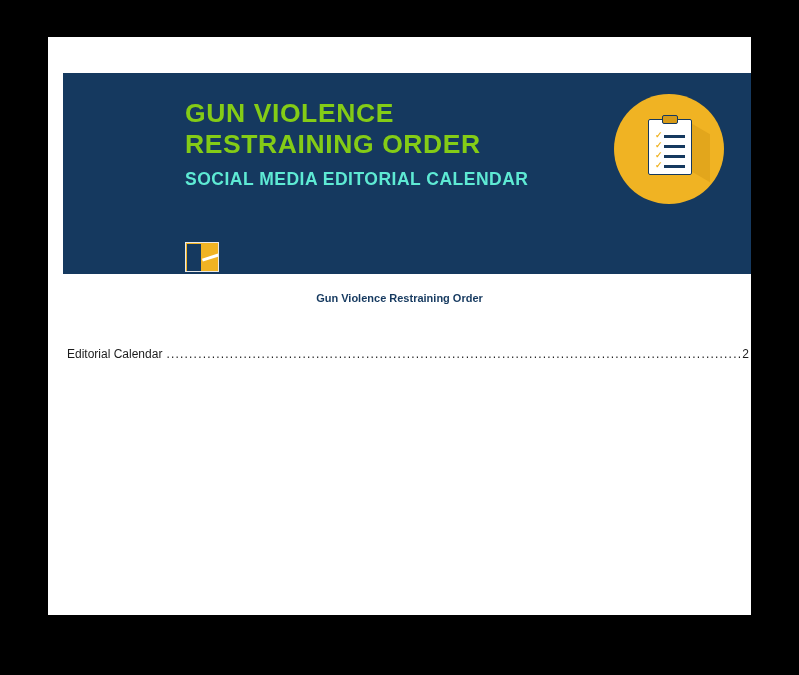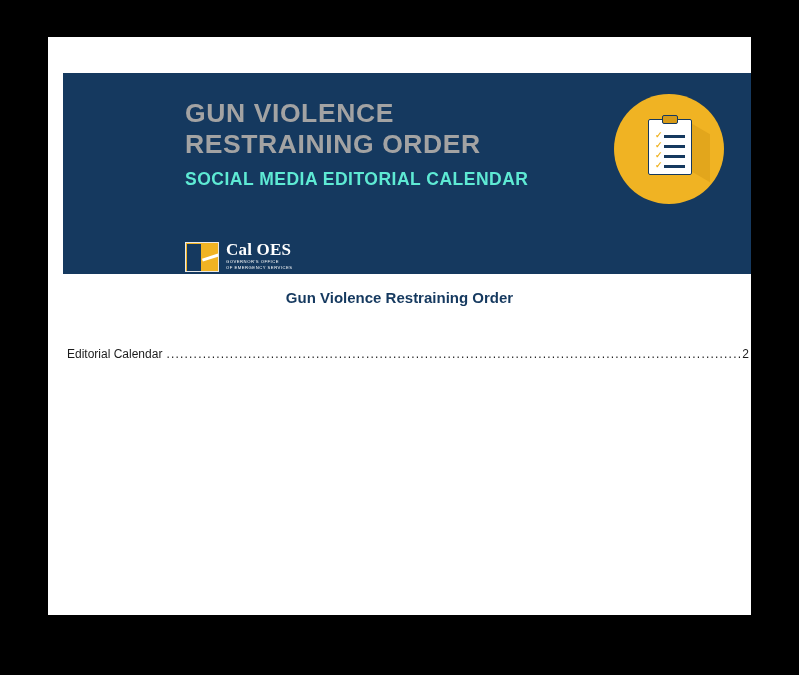--- a/index.html
+++ b/index.html
@@ -41,21 +41,21 @@
   }
 
   .banner-title-block {
     position: absolute;
     left: 122px;
     top: 25px;
     width: 420px;
   }
 
   .banner-line {
-    color: #a3a3a3;
+    color: #84cc16;
     font-weight: bold;
     font-size: 26.5px;
     letter-spacing: 0.6px;
     line-height: 31px;
     font-family: "Liberation Sans", sans-serif;
   }
 
   .banner-sub {
     margin-top: 9px;
     color: #5eead4;
@@ -206,21 +206,21 @@
 
   
   .doc-heading {
     position: absolute;
     left: 0;
     top: 253px;
     width: 703px;
     text-align: center;
     color: #15395f;
     font-weight: bold;
-    font-size: 15px;
+    font-size: 11px;
     line-height: 16px;
     font-family: "Liberation Sans", sans-serif;
   }
   .doc-heading .l2 { display: block; }
 
   
   .toc-row {
     position: absolute;
     left: 11px;
     top: 310px;
@@ -254,25 +254,20 @@
     <div class="banner">
 
       <div class="banner-title-block">
         <div class="banner-line">GUN VIOLENCE</div>
         <div class="banner-line">RESTRAINING ORDER</div>
         <div class="banner-sub">SOCIAL MEDIA EDITORIAL CALENDAR</div>
       </div>
 
       <div class="logo-lockup">
         <div class="logo-shield"></div>
-        <div class="logo-text">
-          <div class="logo-caloes">Cal OES</div>
-          <div class="logo-tag1">GOVERNOR'S OFFICE</div>
-          <div class="logo-tag2">OF EMERGENCY SERVICES</div>
-        </div>
       </div>
 
       <div class="icon-circle"></div>
       <div class="clipboard">
         <div class="clip-shadow"></div>
         <div class="clip-board-body"></div>
         <div class="clip-clip"></div>
         <div class="clip-row" style="top:20px;">
           <span class="check">✓</span>
           <span class="bar"></span>

